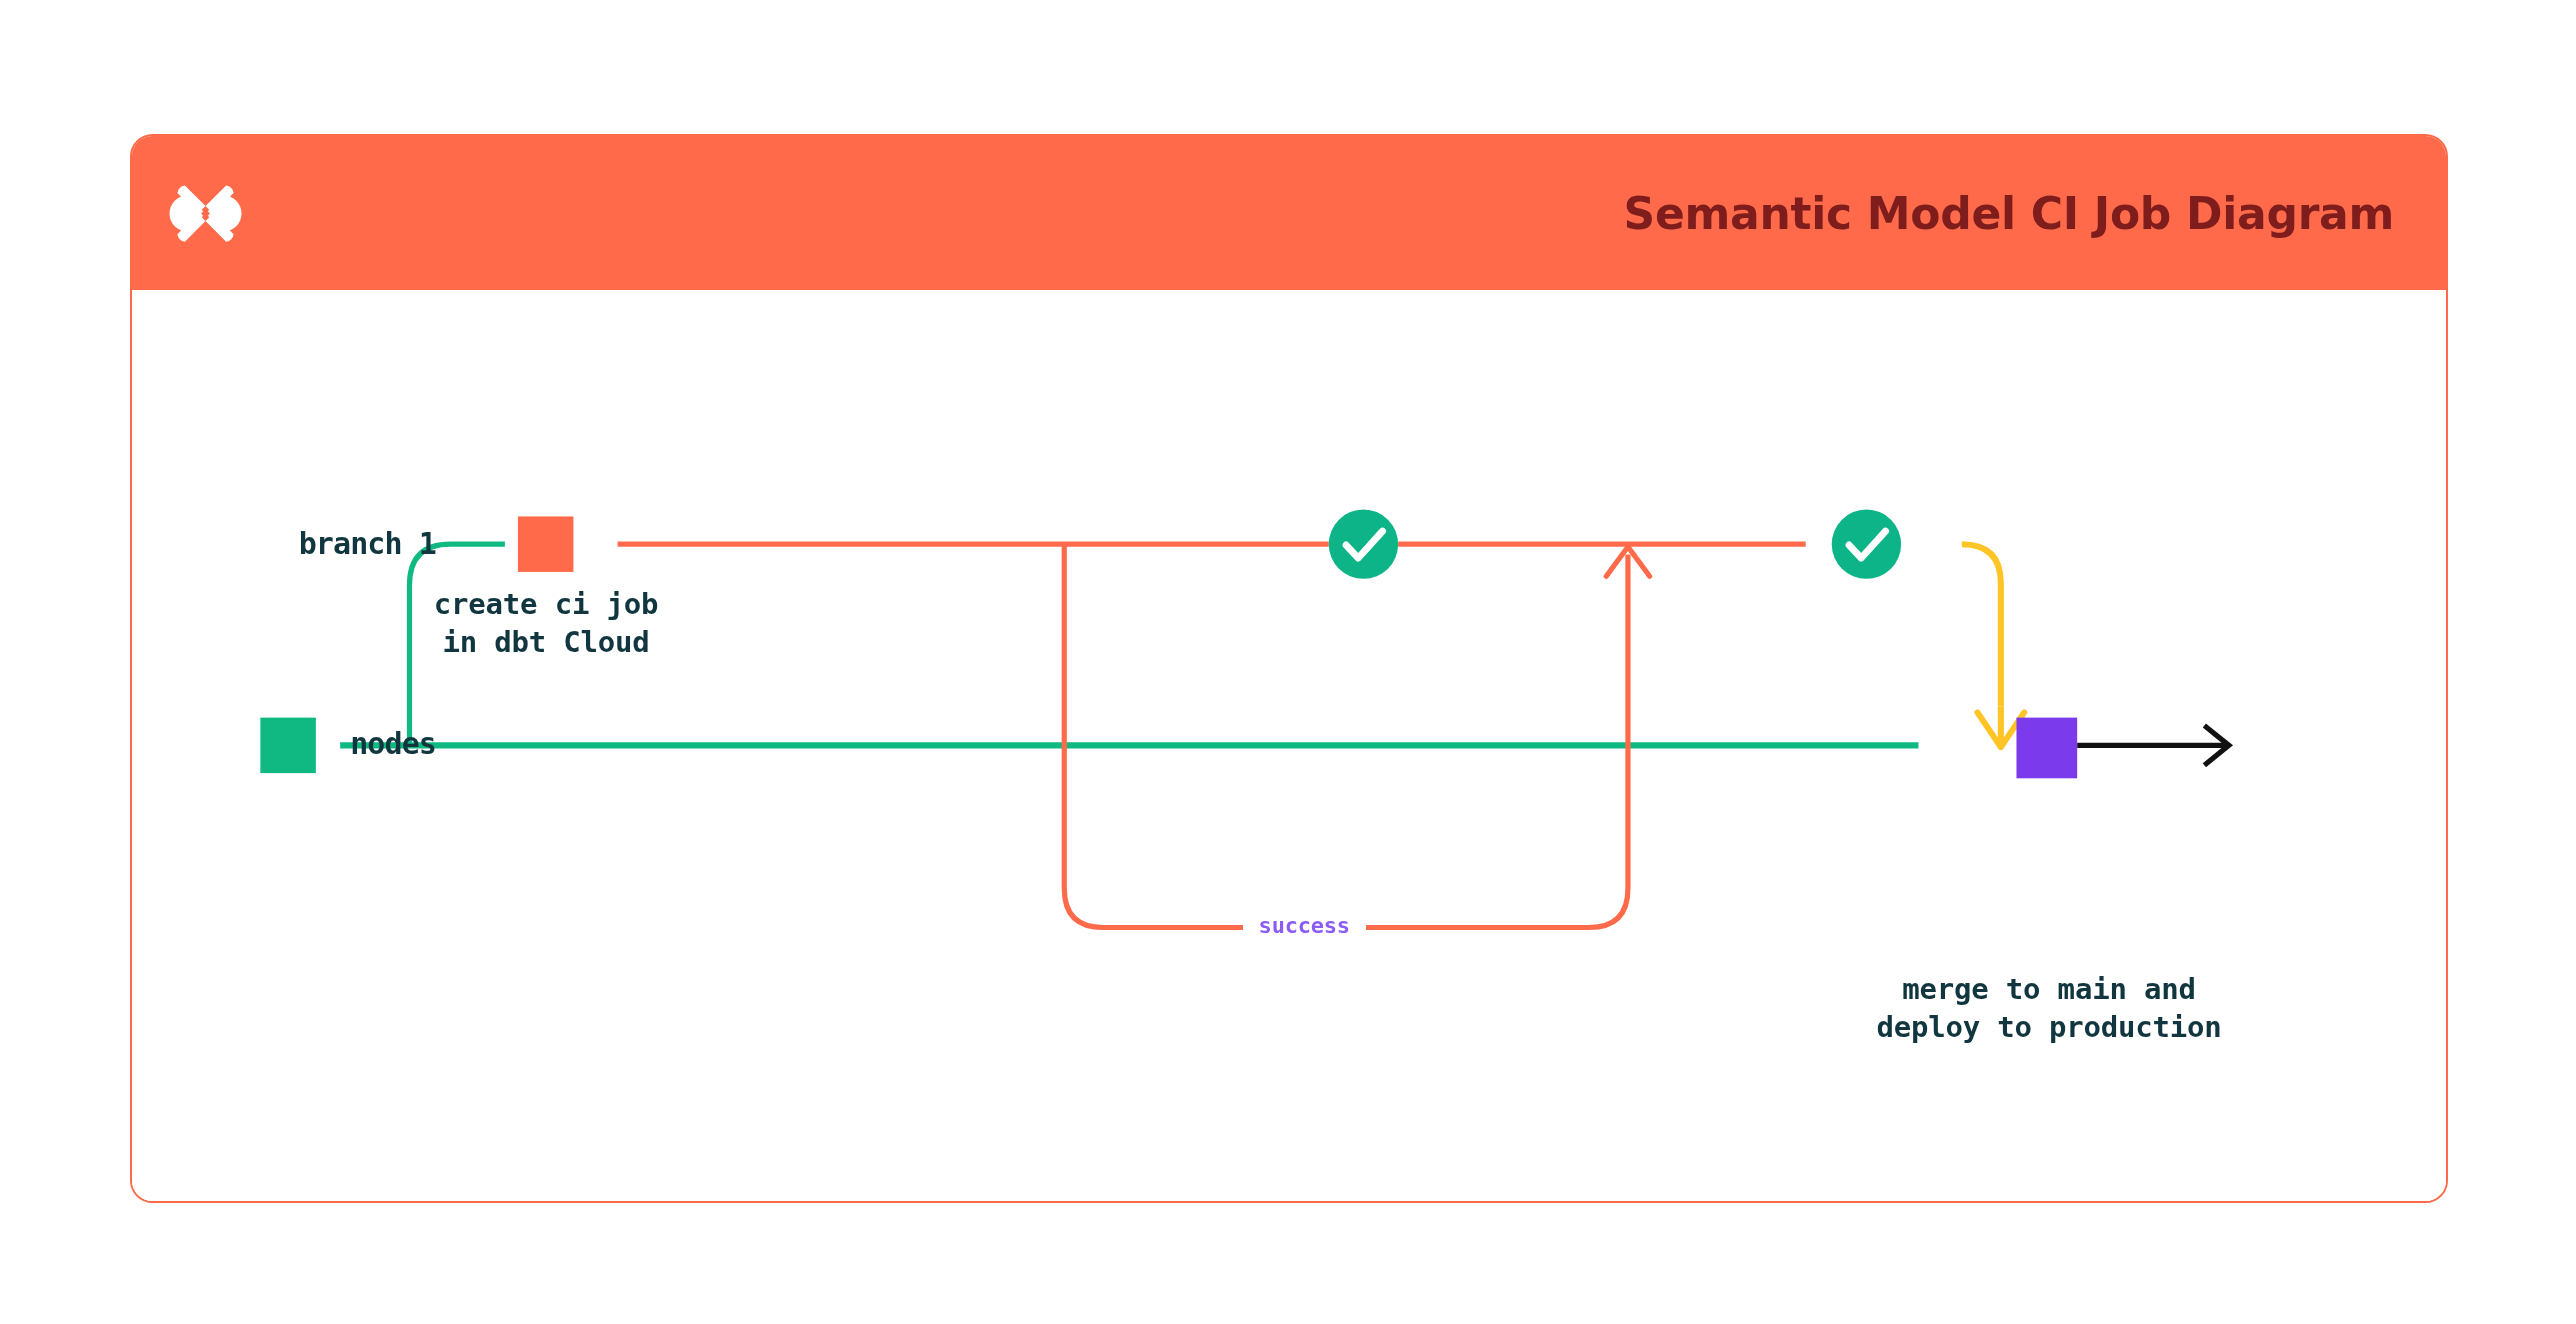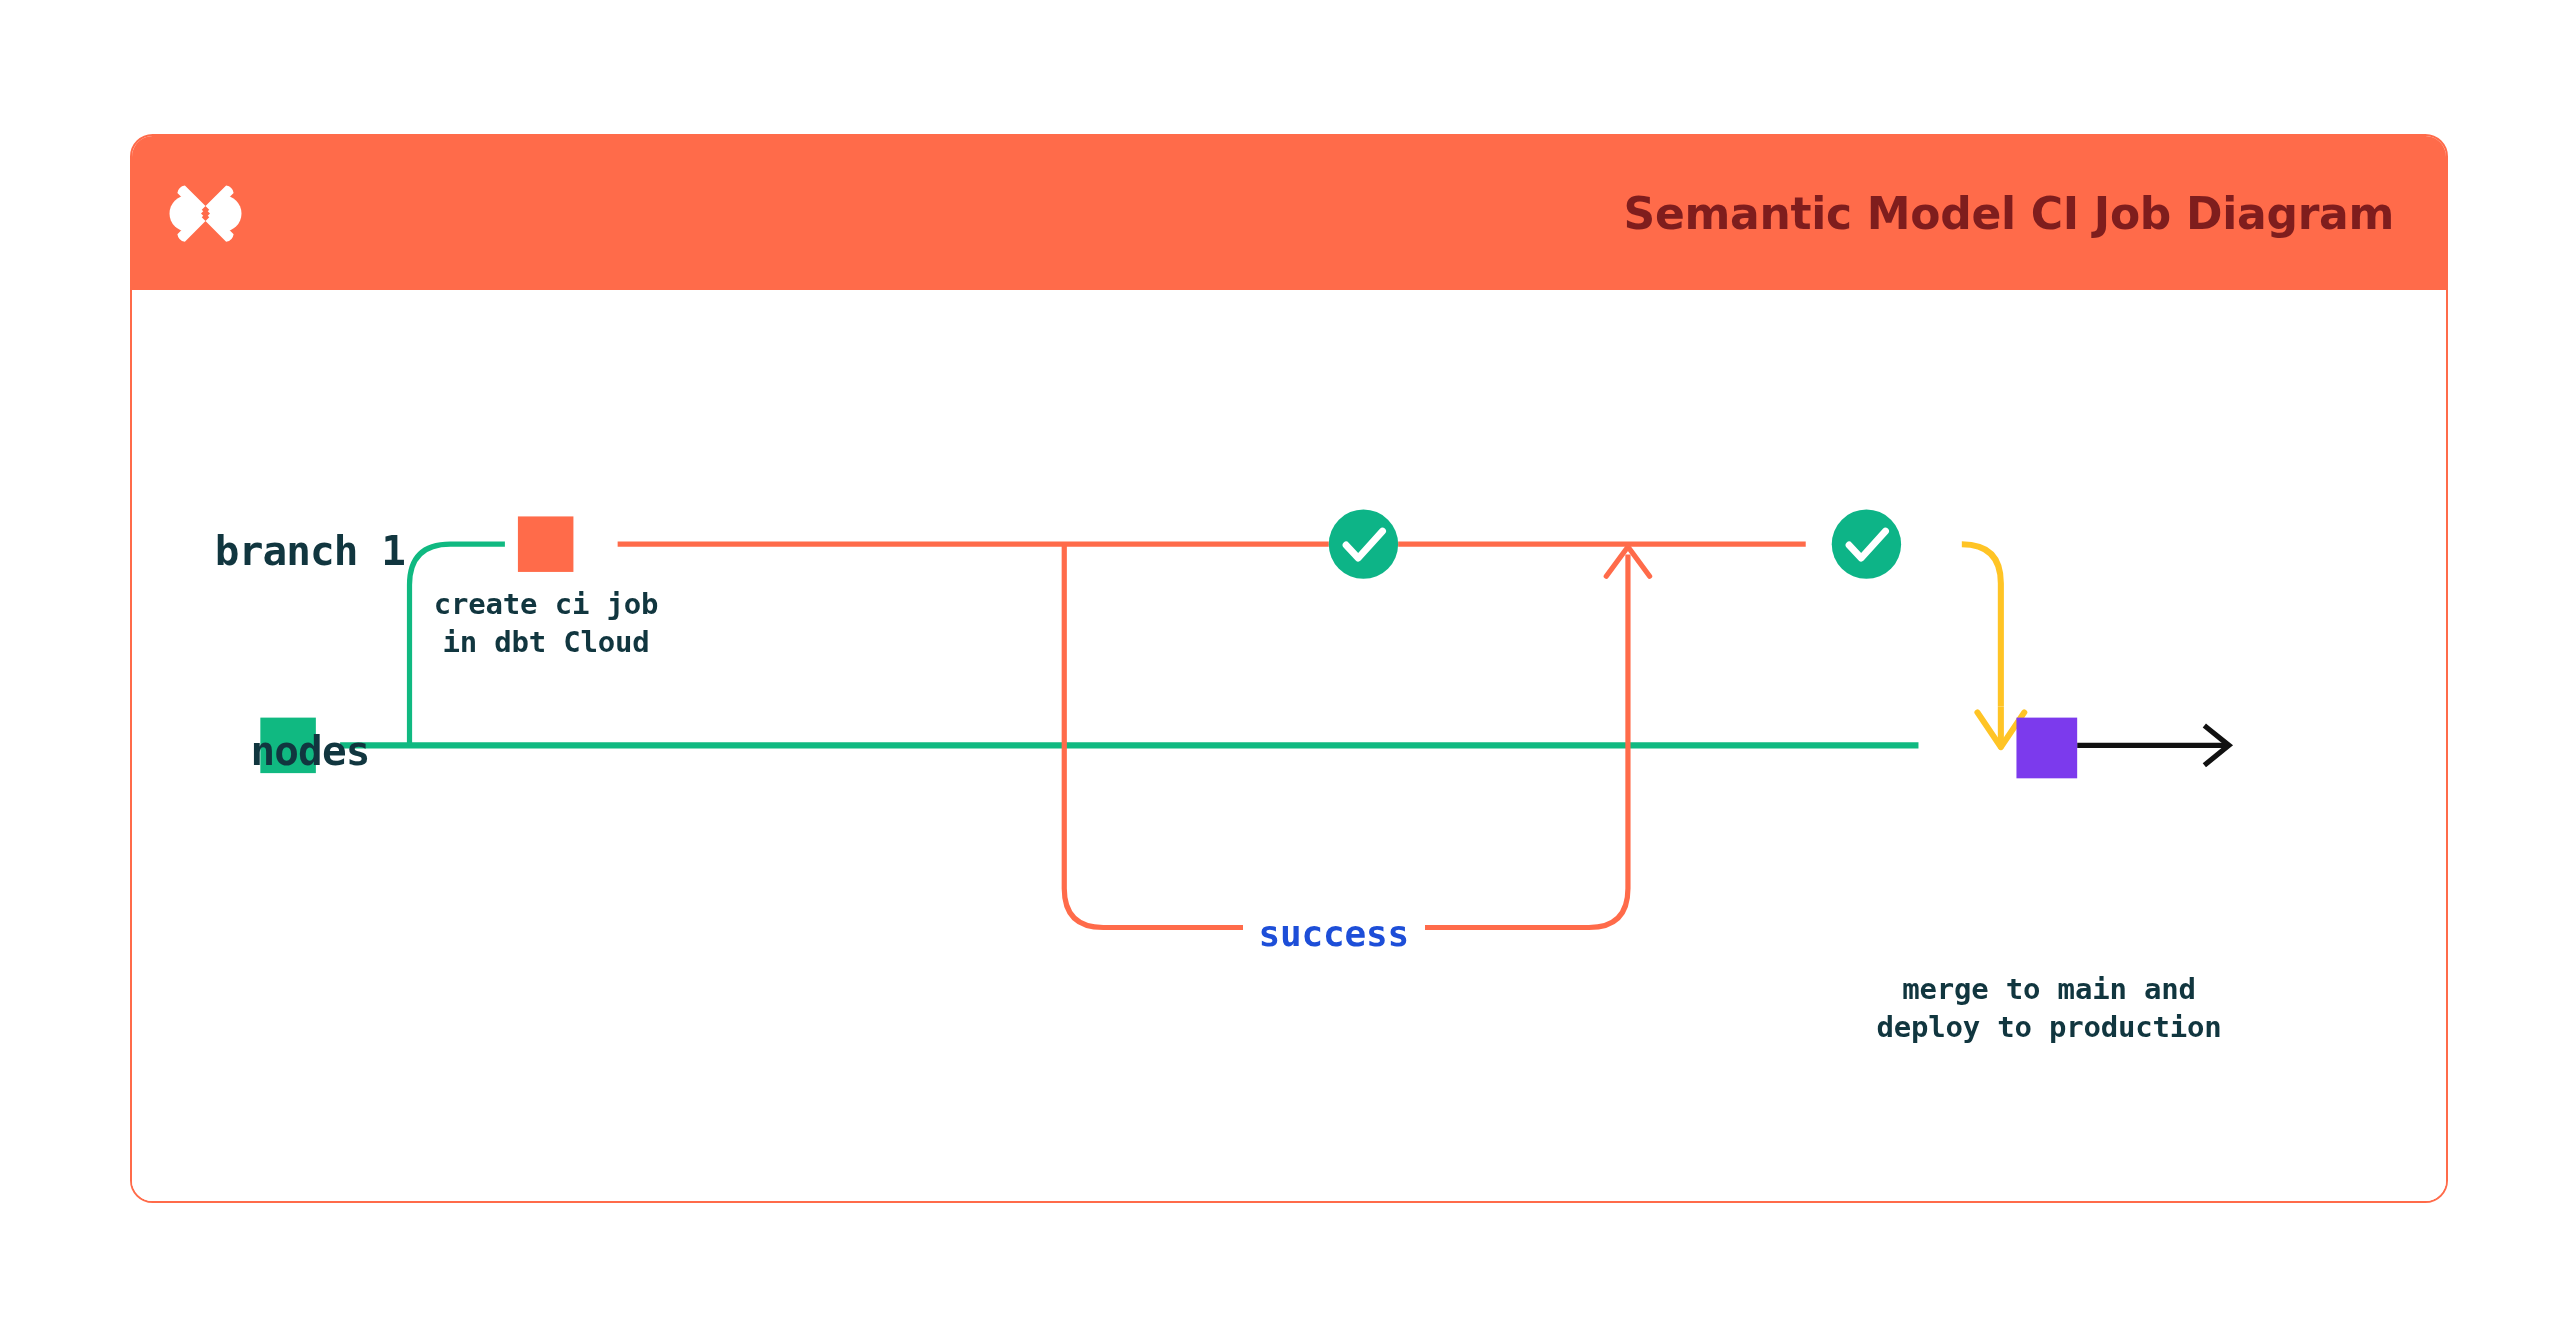--- a/index.html
+++ b/index.html
@@ -82,35 +82,35 @@
   .lbl {
     position: absolute;
     color: #11363F;
     font-family: "DejaVu Sans Mono", monospace;
     font-weight: 700;
     text-align: center;
     white-space: pre;
     line-height: 1.32;
   }
   .branch-name {
-    font-size: 41px;
+    font-size: 30px;
     letter-spacing: -0.9px;
-    text-align: center;
+    text-align: right;
     white-space: nowrap;
   }
   .node-lbl {
     font-size: 29px;
     letter-spacing: -0.2px;
   }
   .success-lbl {
     position: absolute;
-    color: #1d4ed8;
+    color: #8b5cf6;
     font-family: "DejaVu Sans Mono", monospace;
     font-weight: 700;
-    font-size: 36px;
+    font-size: 22px;
     letter-spacing: -0.2px;
     background: #ffffff;
     padding: 0 15.6px;
     white-space: nowrap;
   }
 </style>
 </head>
 <body>
 
 <div id="stage">

